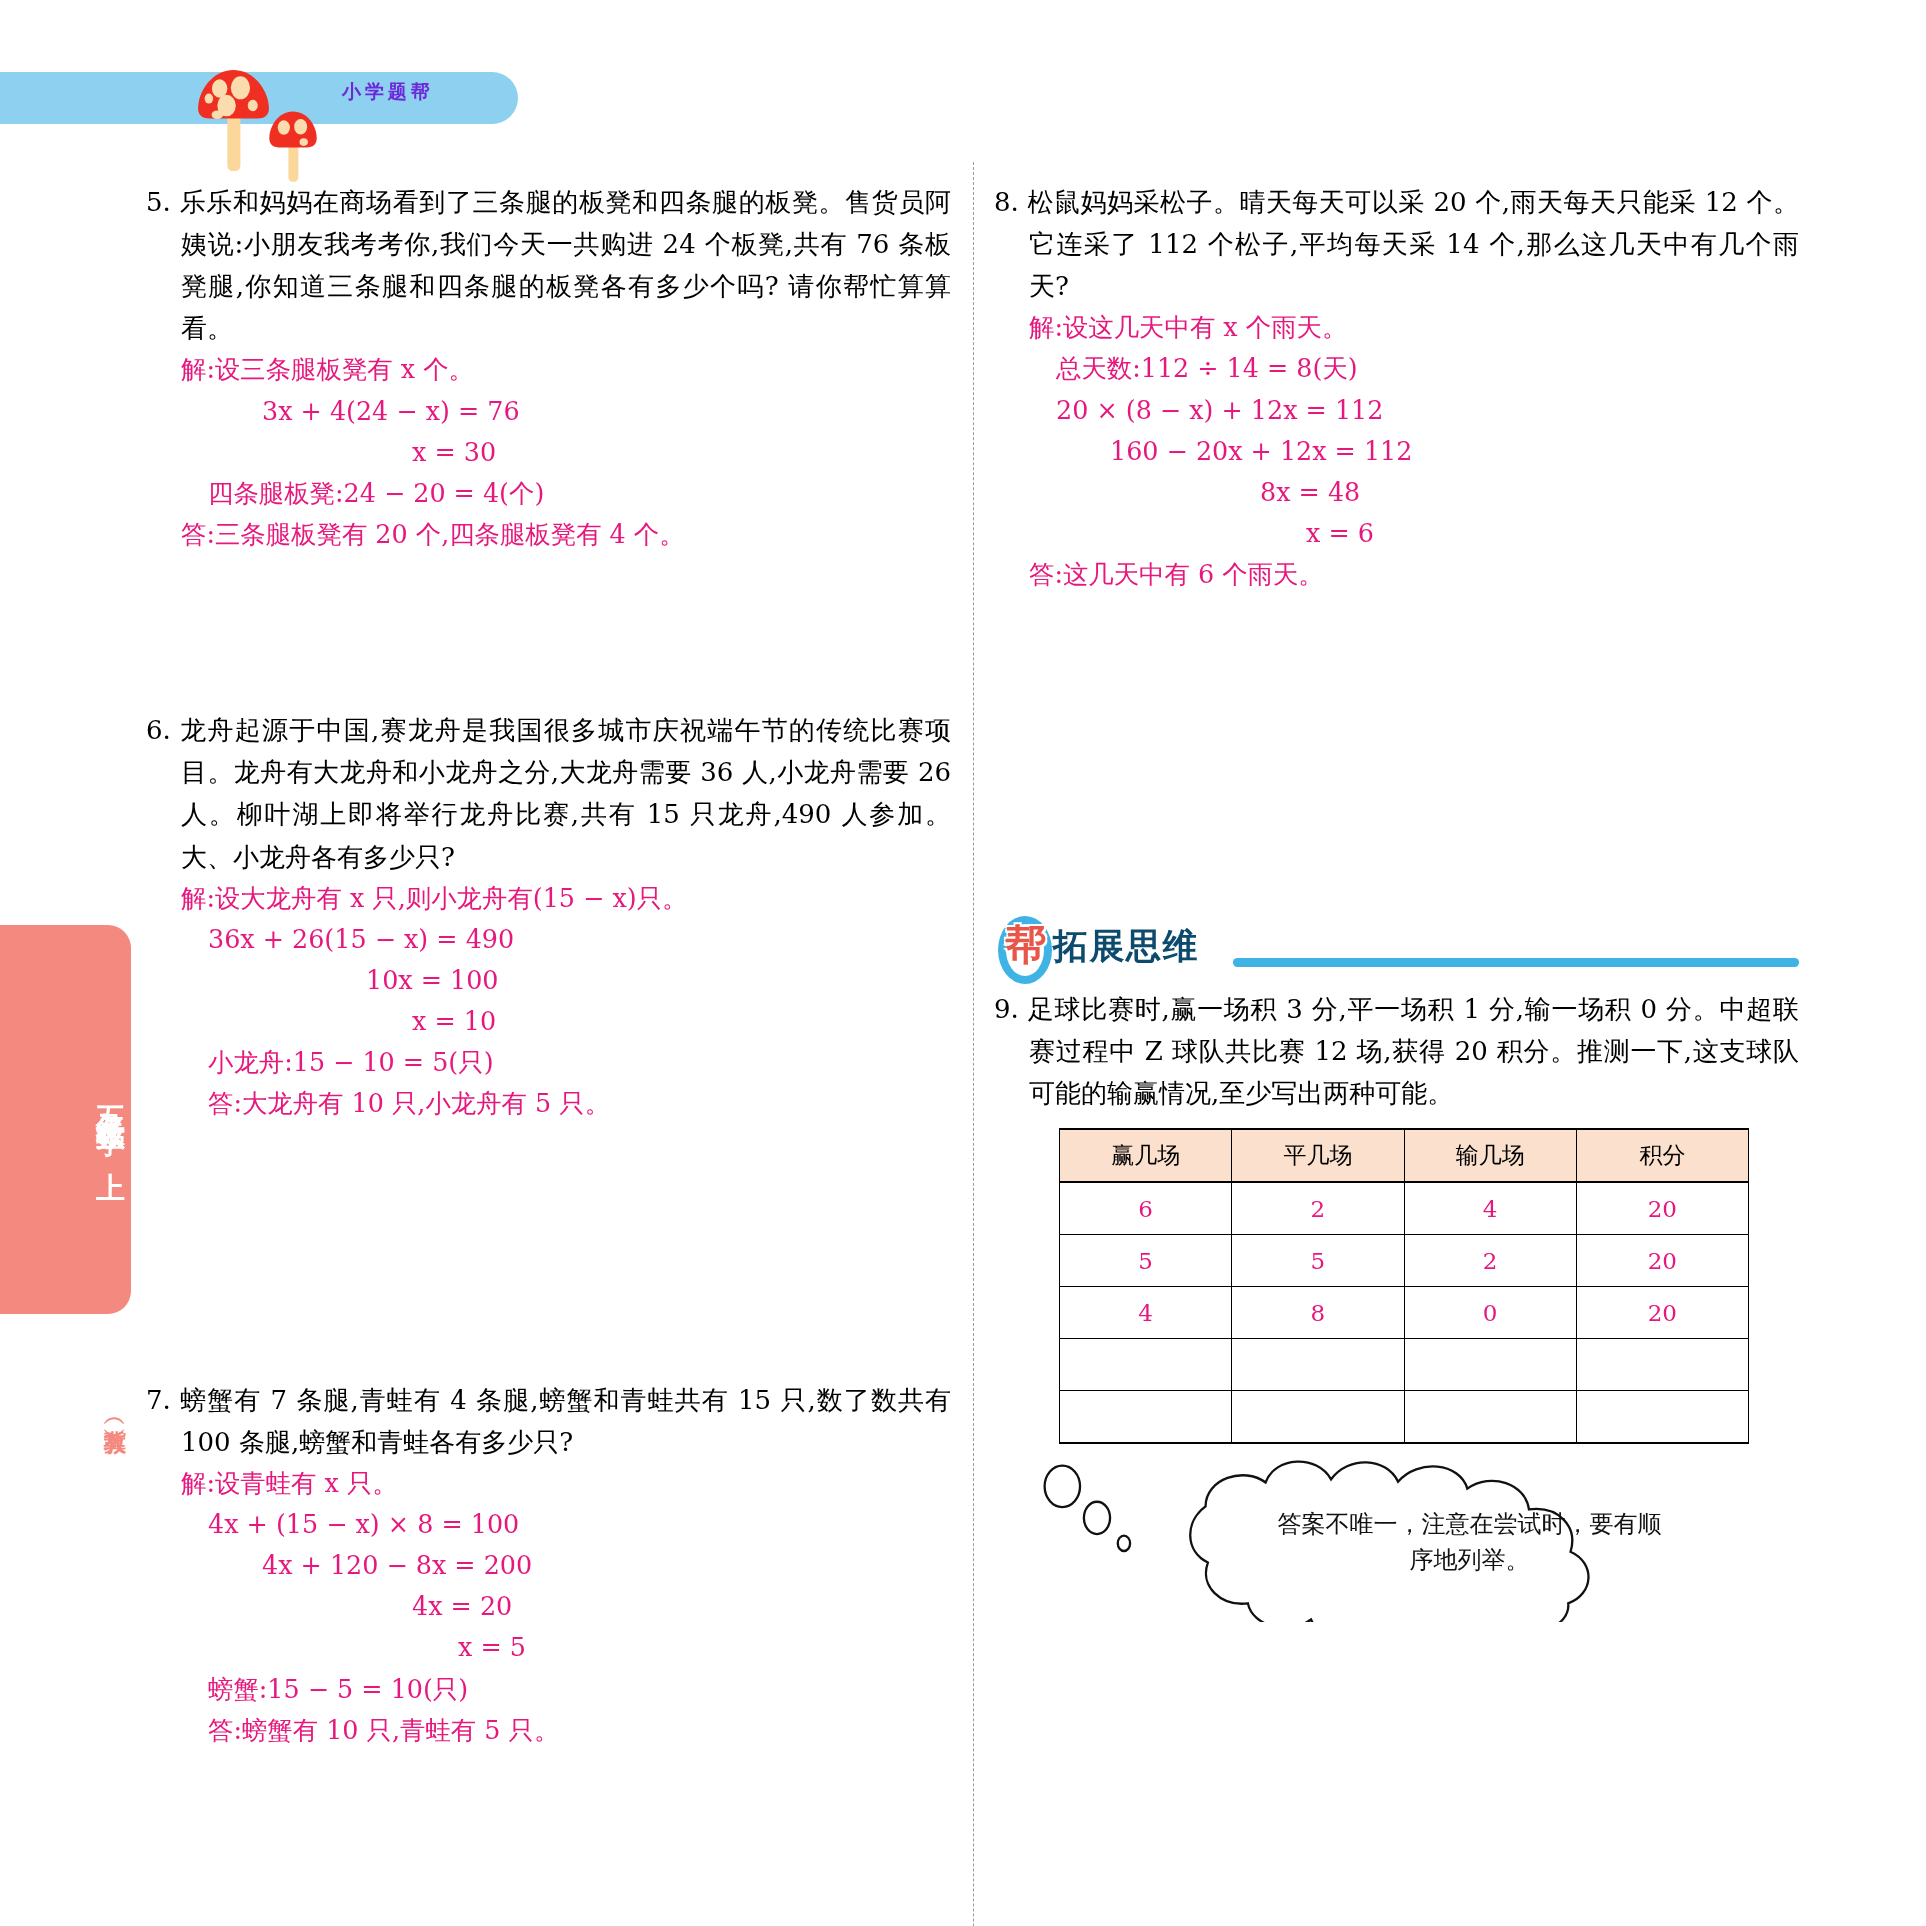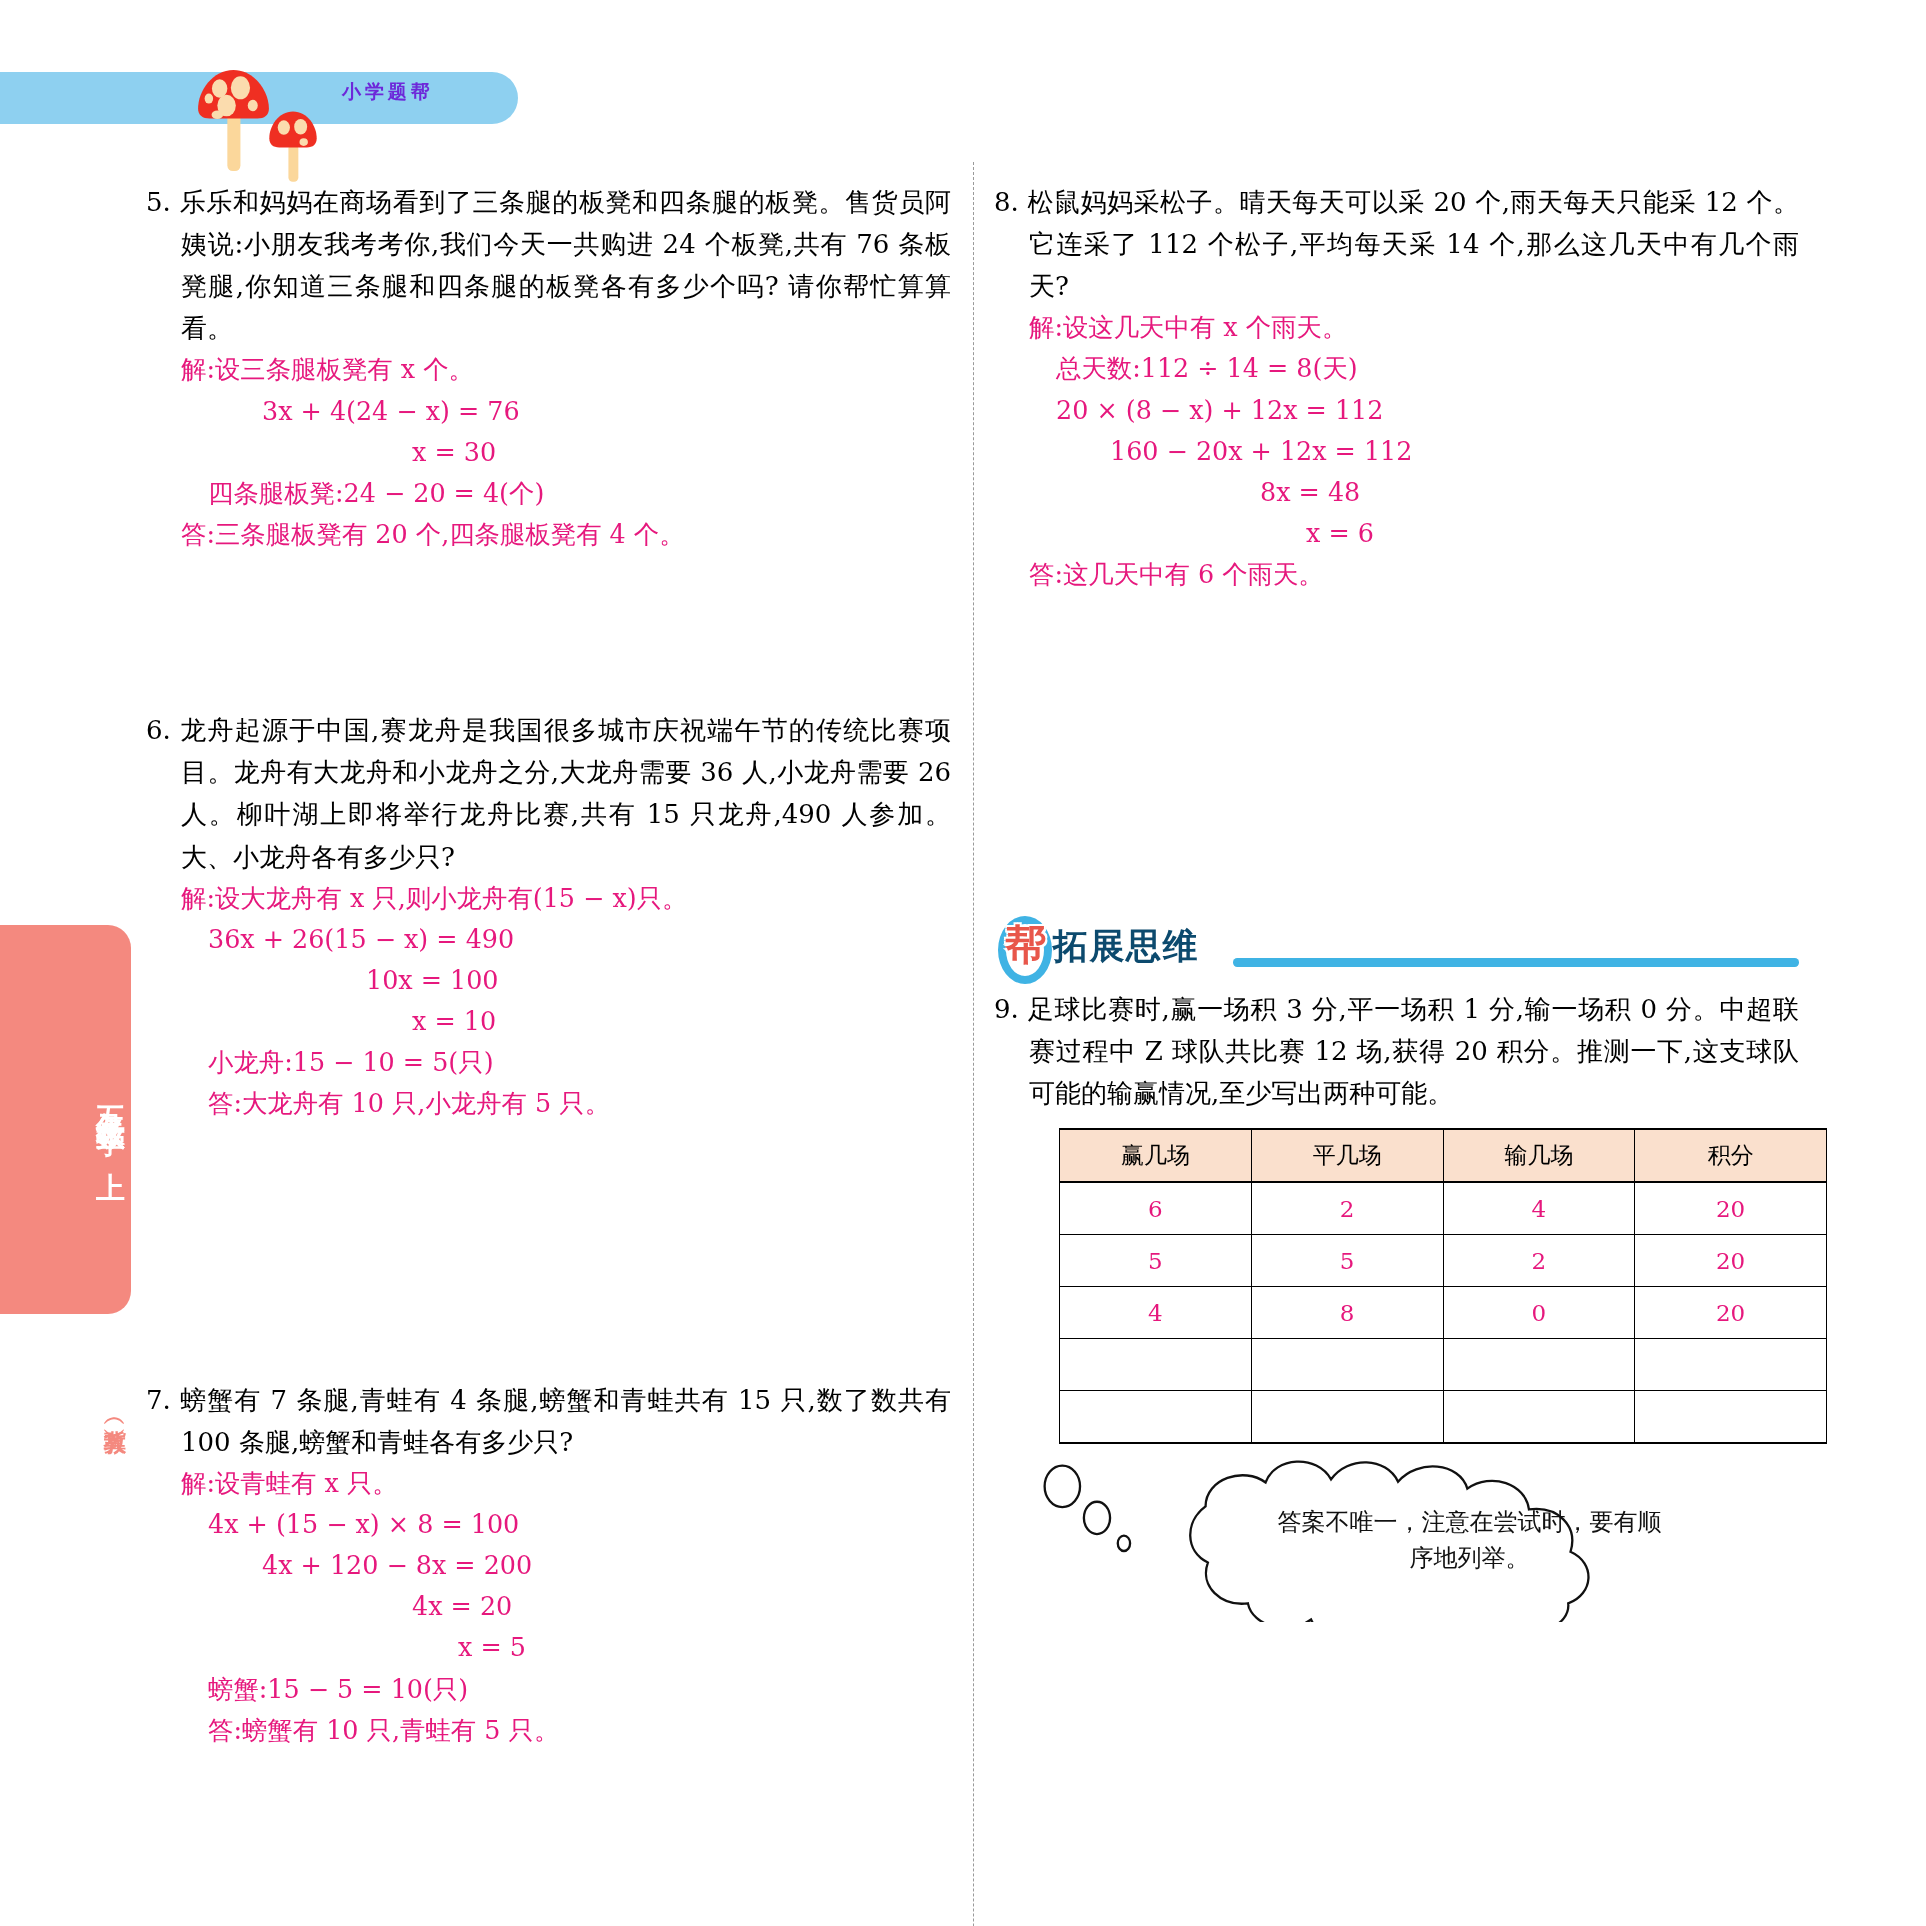--- a/index.html
+++ b/index.html
@@ -188,21 +188,21 @@
     right: 0;
     height: 8.5px;
     background: #3fb3e4;
     border-radius: 4.2px;
   }
 
   
   .tbl-wrap {
     margin-top: 14px;
     margin-left: 65px;
-    width: 768px;
+    width: 690px;
   }
   table.score-table {
     border-collapse: collapse;
     width: 100%;
     table-layout: fixed;
   }
   table.score-table td, table.score-table th {
     border: 1.2px solid #000000;
     height: 45px;
     text-align: center;
@@ -233,21 +233,21 @@
     margin-left: 46px;
   }
   .bubble-text {
     position: absolute;
     left: 235px;
     top: 46px;
     width: 389px;
     font-size: 24px;
     line-height: 1.52;
     color: #111111;
-    font-family: Liberation Mono, monospace;
+    font-family: Liberation Sans, sans-serif;
     text-align: center;
   }
 
   .spacer-sm { height: 50px; }
   .spacer-md { height: 100px; }
   .spacer-lg { height: 154px; }
 </style>
 </head>
 <body>
 

